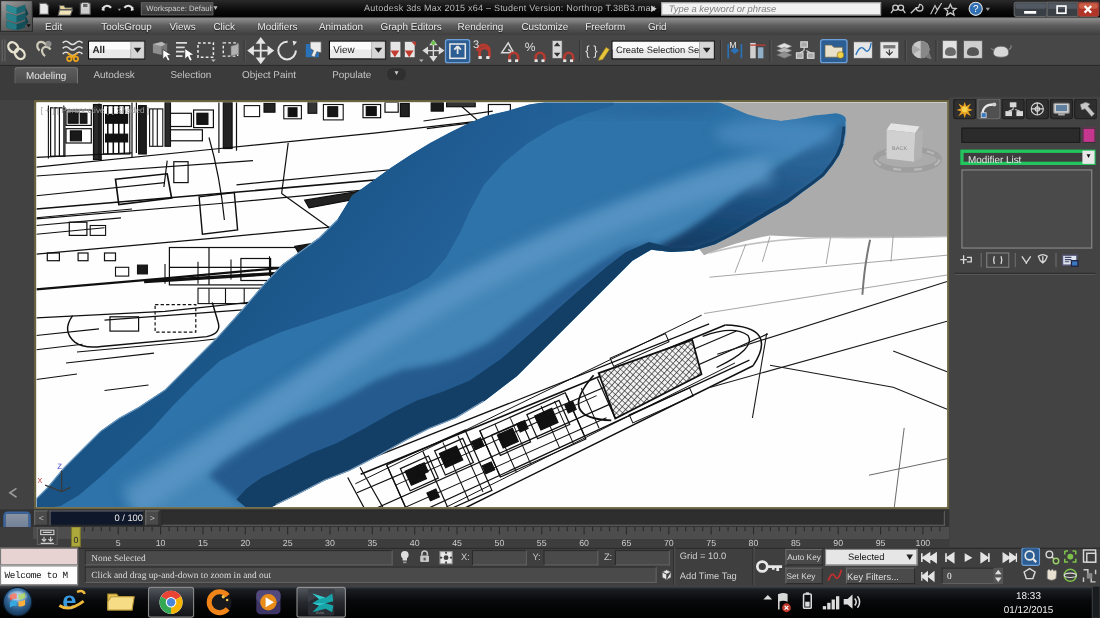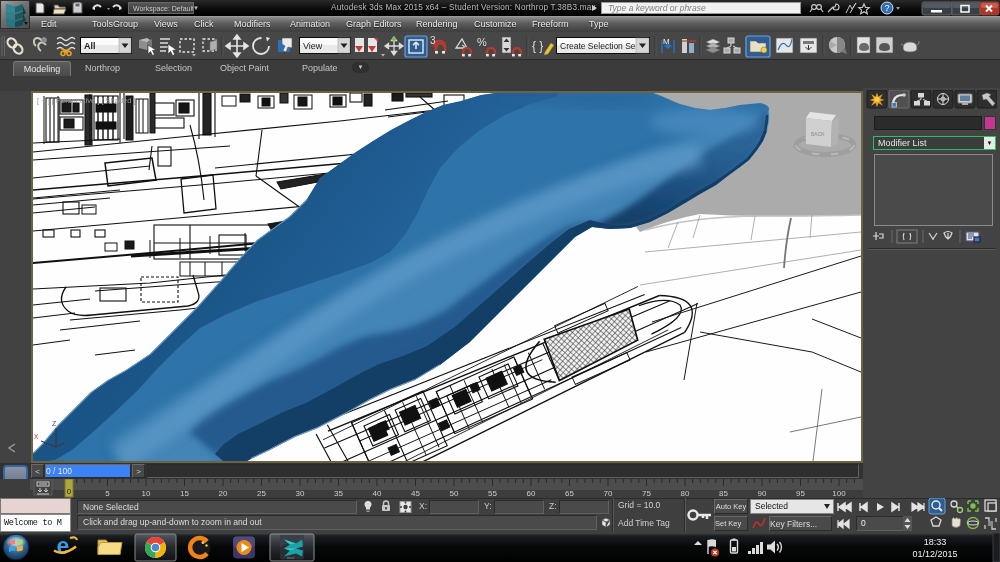--- a/index.html
+++ b/index.html
@@ -38,21 +38,21 @@
   #vpborder{left:31px;top:91px;width:832px;height:372px;background:#6b6440;}
   #viewport{left:33px;top:93px;width:828px;height:368px;background:#fff;overflow:hidden;}
   #rpanel{left:863px;top:88px;width:137px;height:410px;background:#434343;}
   #timeslider{left:0;top:463px;width:863px;height:16px;background:#323232;}
   #trackbar{left:0;top:479px;width:863px;height:19px;background:#3d3d3d;}
   #status1{left:0;top:498px;width:1000px;height:17px;background:#3f3f3f;border-top:1px solid #2a2a2a;box-sizing:border-box;}
   #status2{left:0;top:515px;width:1000px;height:18px;background:#3f3f3f;}
   #taskbar{left:0;top:533px;width:1000px;height:29px;
     background:linear-gradient(#41454b 0%,#1a1d21 10%,#08090b 45%,#000 100%);}
   .sunken{position:absolute;background:#4a4a4a;border:1px solid #2b2b2b;
-    border-right-color:#606060;border-bottom-color:#606060;box-sizing:border-box;}
+    border-right-color:#606060;border-bottom-color:#606060;box-sizing:border-box;font-family:Liberation Serif, serif;}
   .btn{position:absolute;background:#4a4a4a;border:1px solid #2b2b2b;
     border-top-color:#686868;border-left-color:#686868;box-sizing:border-box;color:#ddd;}
   .stxt{position:absolute;color:#d0d0d0;font-size:8.5px;}
   .vsep{position:absolute;width:1px;background:#2e2e2e;border-right:1px solid #575757;}
 </style>
 </head>
 <body>
 
 <div class="abs" id="titlebar"></div>
 <div class="abs" id="title-text">Autodesk 3ds Max  2015 x64  – Student Version:  Northrop T.38B3.max</div>
@@ -107,21 +107,21 @@
 <div class="mi" style="left:92px">Tools</div>
 <div class="mi" style="left:113px">Group</div>
 <div class="mi" style="left:154px">Views</div>
 <div class="mi" style="left:194px">Click</div>
 <div class="mi" style="left:234px">Modifiers</div>
 <div class="mi" style="left:290px">Animation</div>
 <div class="mi" style="left:346px">Graph Editors</div>
 <div class="mi" style="left:416px">Rendering</div>
 <div class="mi" style="left:474px">Customize</div>
 <div class="mi" style="left:532px">Freeform</div>
-<div class="mi" style="left:589px">Type</div>
+<div class="mi" style="left:589px">Grid</div>
 
 <div class="abs" id="logo"></div>
 <svg class="abs" style="left:3px;top:3px;z-index:31" width="26" height="24" viewBox="0 0 26 24">
   <path d="M3,1 L12,4 L20,1 L20,7 L12,10 L3,7 Z" fill="#19646e"></path>
   <path d="M3,1 L12,4 L12,10 L3,7 Z" fill="#2b8a94"></path>
   <path d="M3,8.5 L12,11.5 L20,8.5 L20,14.5 L12,17.5 L3,14.5 Z" fill="#155a64"></path>
   <path d="M3,8.5 L12,11.5 L12,17.5 L3,14.5 Z" fill="#27828c"></path>
   <path d="M3,16 L12,19 L20,16 L20,22 L12,25 L3,22 Z" fill="#114e58"></path>
   <path d="M3,16 L12,19 L12,25 L3,22 Z" fill="#237a84"></path>
   <path d="M20,3 L23,10 L20,12 Z M20,10.5 L23,17.5 L20,19.5 Z" fill="#0d424c"></path>
@@ -338,21 +338,21 @@
     <path d="M879,16 q0,-5 5.5,-5 q5.5,0 5.5,5 q0,3 -5.5,3 q-5.5,0 -5.5,-3 z" fill="#555"></path>
   </g>
   <g id="teapot3">
     <path d="M903,16 q0,-6 7,-6 q7,0 7,6 q0,4 -7,4 q-7,0 -7,-4 z" fill="#d8d8d8" stroke="#666" stroke-width=".7"></path>
     <path d="M901,12 l3,2 M917,13 q3,-1 2,-4" stroke="#888" fill="none"></path>
   </g>
 </svg>
 
 <div class="abs" id="ribbon1"></div>
 <div class="abs" id="tab-modeling">Modeling</div>
-<div class="rtab" style="left:85px;top:63px">Northrop</div>
+<div class="rtab" style="left:85px;top:63px">Autodesk</div>
 <div class="rtab" style="left:155px;top:63px">Selection</div>
 <div class="rtab" style="left:220px;top:63px">Object Paint</div>
 <div class="rtab" style="left:302px;top:63px">Populate</div>
 <div class="abs" id="rarrow" style="top:62px">▼</div>
 <div class="abs" id="ribbon2">
     <div id="pmtab">Polygon Modeling</div>
   </div>
 
 <div class="abs" id="leftstrip"></div>
 <svg class="abs" style="left:6px;top:443px" width="12" height="10" viewBox="0 0 12 10">
@@ -624,21 +624,21 @@
       <rect x="95" y="5.5" width="10" height="5.5" fill="#5f7f9f"></rect>
       <rect x="97" y="13" width="6" height="2" fill="#aaa"></rect>
     </g>
 
   <path d="M117,5 l5,-2 4,1.5 -2,2 6,7 -2.6,2.4 -6,-7 -3,1 z" fill="#c8c8c8" stroke="#777" stroke-width=".5"></path>
 </svg>
 
 <div class="abs" style="left:874px;top:116px;width:108px;height:14px;background:#2b2b2b;border:1px solid #1c1c1c;box-sizing:border-box"></div>
 <div class="abs" style="left:984px;top:116px;width:12px;height:14px;background:#c5368e;border:1px solid #333;box-sizing:border-box"></div>
 
-<div class="abs" style="left:873px;top:136px;width:123px;height:14px;background:#3d3d3d;border:1px solid #22c55e;box-sizing:border-box;color:#e6e6e6;font-size:9px;line-height:12px;padding-left:4px">Modifier List</div>
+<div class="abs" style="left:873px;top:136px;width:123px;height:14px;background:#3d3d3d;border:3px solid #22c55e;box-sizing:border-box;color:#e6e6e6;font-size:9px;line-height:12px;padding-left:4px">Modifier List</div>
 <div class="abs" style="left:984px;top:137px;width:11px;height:12px;background:#e8e8e8;color:#111;font-size:6px;text-align:center;line-height:12px">▼</div>
 
 <div class="abs" style="left:874px;top:154px;width:119px;height:72px;background:#4a4a4a;border:1px solid #8a8a8a;box-sizing:border-box"></div>
 
 <svg class="abs" style="left:868px;top:229px" width="130" height="15" viewBox="0 0 130 15">
   <g stroke="#d8d8d8" fill="none" stroke-width="1.2">
     <path d="M8,3 v8 M5,7 h6 M11,5 h4 v4 h-4"></path>
     <path d="M24,1 v13" stroke="#666"></path>
     <rect x="29" y="1" width="20" height="13" fill="none" stroke="#777"></rect>
     <path d="M36,4 q-1.5,3.5 0,7 M42,4 q1.5,3.5 0,7"></path>
@@ -654,21 +654,21 @@
 <div class="abs" style="left:868px;top:248px;width:128px;height:1px;background:#2c2c2c;border-bottom:1px solid #575757"></div>
 
 <div class="abs" id="timeslider"></div>
 <div class="abs" id="trackbar"></div>
 <div class="abs" id="status1"></div>
 <div class="abs" id="status2"></div>
 
 <div class="abs" style="left:3px;top:465px;width:25px;height:30px;background:linear-gradient(#8a93a2,#6a7c96 60%,#3f6fae);border:2px solid #3a65a0;border-radius:4px;box-sizing:border-box"></div>
 
 <div class="btn" style="left:31px;top:464px;width:13px;height:14px;font-size:8px;text-align:center;line-height:13px;color:#ccc">&lt;</div>
-<div class="btn" style="left:45px;top:464px;width:86px;height:14px;background:#3b82f6;font-size:8.5px;text-align:left;line-height:13px;color:#e8e8e8">0 / 100</div>
+<div class="btn" style="left:45px;top:464px;width:86px;height:14px;background:#0f172a;font-size:8.5px;text-align:right;line-height:13px;color:#e8e8e8">0 / 100</div>
 <div class="btn" style="left:132px;top:464px;width:13px;height:14px;font-size:8px;text-align:center;line-height:13px;color:#ccc">&gt;</div>
 <div class="sunken" style="left:147px;top:464px;width:712px;height:14px;background:#2e2e2e"></div>
 
 <svg class="abs" style="left:0;top:479px" width="863" height="19" viewBox="0 0 863 19">
   <rect x="0" y="0" width="863" height="19" fill="#3d3d3d"></rect>
   <rect x="30" y="0" width="833" height="11" fill="#4d4d4d"></rect>
   <rect x="34" y="1" width="18" height="15" fill="#424242" stroke="#5e5e5e" stroke-width="1"></rect>
   <g stroke="#cfcfcf" stroke-width="1" fill="none">
     <rect x="37" y="3" width="12" height="4"></rect>
       <path d="M39,5 h8 M40,9 v4 m-2,-2 l2,2 2,-2 M46,9 v4 m-2,-2 l2,2 2,-2 M37,15 h12"></path>
@@ -734,21 +734,21 @@
 <svg class="abs" style="left:599px;top:516px" width="13" height="13" viewBox="0 0 13 13">
   <path d="M3,4 l4,-2 l4,2 -4,2 z M3,4 v5 l4,2 v-5 z M11,4 v5 l-4,2" fill="#e8e8e8" stroke="#555" stroke-width=".7"></path>
 </svg>
 <div class="stxt" style="left:618px;top:518px">Add Time Tag</div>
 
 <svg class="abs" style="left:686px;top:500px" width="30" height="30" viewBox="0 0 30 30">
   <circle cx="7" cy="15" r="4.5" fill="none" stroke="#e8e8e8" stroke-width="2.5"></circle>
   <path d="M11,15 h14 m-4,0 v4 m-4,-4 v3" stroke="#e8e8e8" stroke-width="2.5" fill="none"></path>
 </svg>
 <div class="btn" style="left:714px;top:499px;width:34px;height:15px;font-size:7.5px;text-align:center;line-height:14px;white-space:nowrap">Auto Key</div>
-<div class="abs" style="left:750px;top:499px;width:84px;height:15px;background:#e6e6e6;border:1px solid #888;box-sizing:border-box;font-size:8.5px;color:#111;line-height:13px;padding-left:4px">Selected</div>
+<div class="abs" style="left:750px;top:499px;width:84px;height:15px;background:#e6e6e6;border:1px solid #888;box-sizing:border-box;font-size:8.5px;color:#111;line-height:13px;padding-left:20px">Selected</div>
 <div class="abs" style="left:824px;top:504px;width:0;height:0;border-left:3.5px solid transparent;border-right:3.5px solid transparent;border-top:5px solid #222"></div>
 <div class="btn" style="left:714px;top:516px;width:34px;height:15px;font-size:7.5px;text-align:left;line-height:14px;white-space:nowrap">Set Key</div>
 <svg class="abs" style="left:751px;top:516px" width="16" height="15" viewBox="0 0 16 15">
   <path d="M2,12 q3,-9 6,-4 t6,-6" stroke="#c03030" stroke-width="1.6" fill="none"></path>
 </svg>
 <div class="btn" style="left:769px;top:516px;width:63px;height:15px;font-size:8.5px;text-align:left;line-height:14px">Key Filters...</div>
 
 <svg class="abs" style="left:836px;top:498px" width="100" height="34" viewBox="0 0 100 34">
   <g fill="#e4e4e4" stroke="none">
     <path d="M2,5 v8 M3,9 l6,-4 v8 z M9,9 l6,-4 v8 z" stroke="#e4e4e4" stroke-width="1.5"></path>

